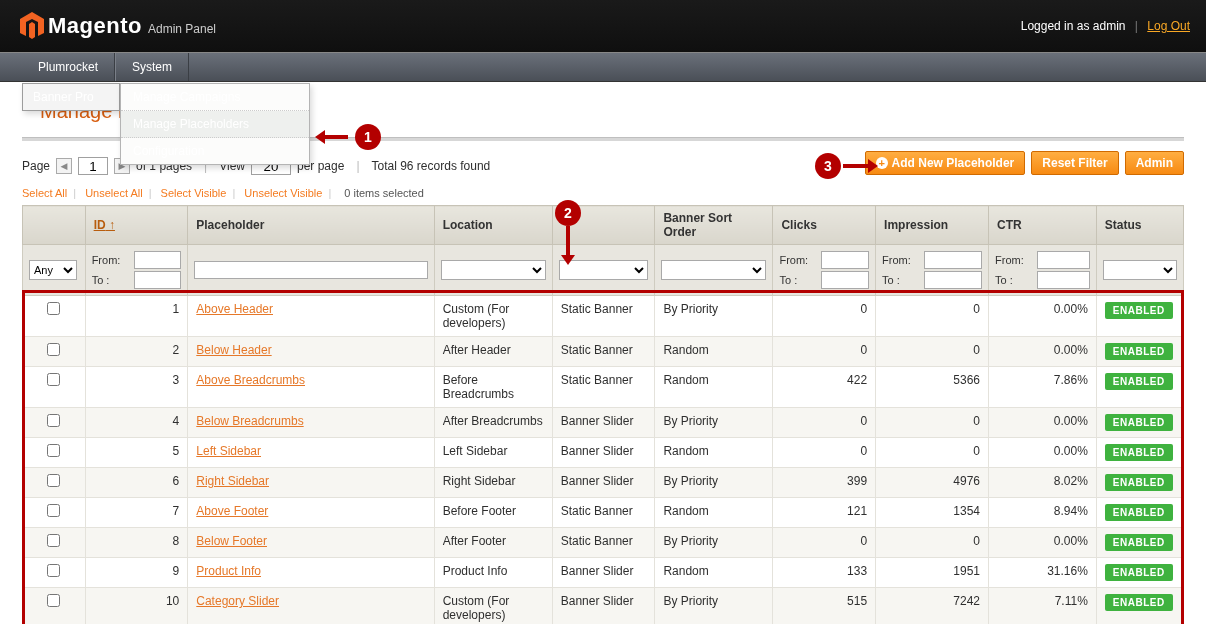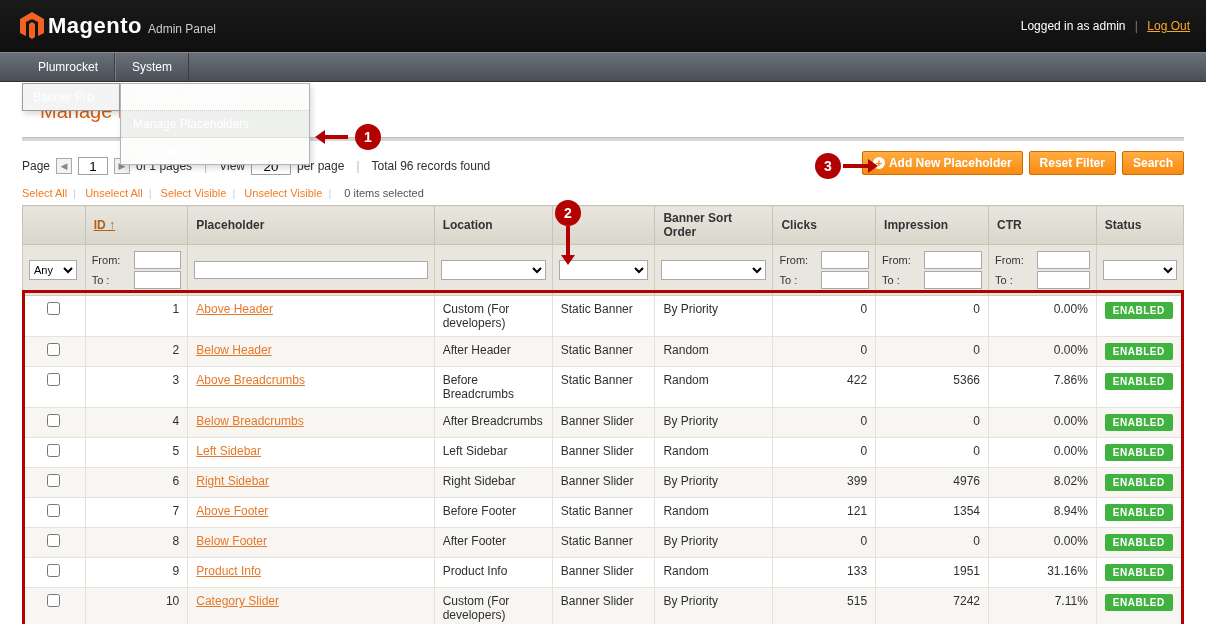--- a/index.html
+++ b/index.html
@@ -134,21 +134,21 @@
     <span class="sep-v">|</span>
     <span>View</span>
     <input class="per-page" type="text" value="20" style="">
     <span>per page</span>
     <span class="sep-v">|</span>
     <span>Total 96 records found</span>
   </div>
   <div class="tb-right">
     <button class="btn-orange"><span class="plus">+</span><span>Add New Placeholder</span></button>
     <button class="btn-orange">Reset Filter</button>
-    <button class="btn-orange">Search</button>
+    <button class="btn-orange">Admin</button>
   </div>
 </div>
 
 <div class="sel-row">
   <div class="sel-links">
     <a href="#">Select All</a><span class="sep-v">|</span>
     <a href="#">Unselect All</a><span class="sep-v">|</span>
     <a href="#">Select Visible</a><span class="sep-v">|</span>
     <a href="#">Unselect Visible</a><span class="sep-v">|</span>
     <span class="sel-count">0 items selected</span>

